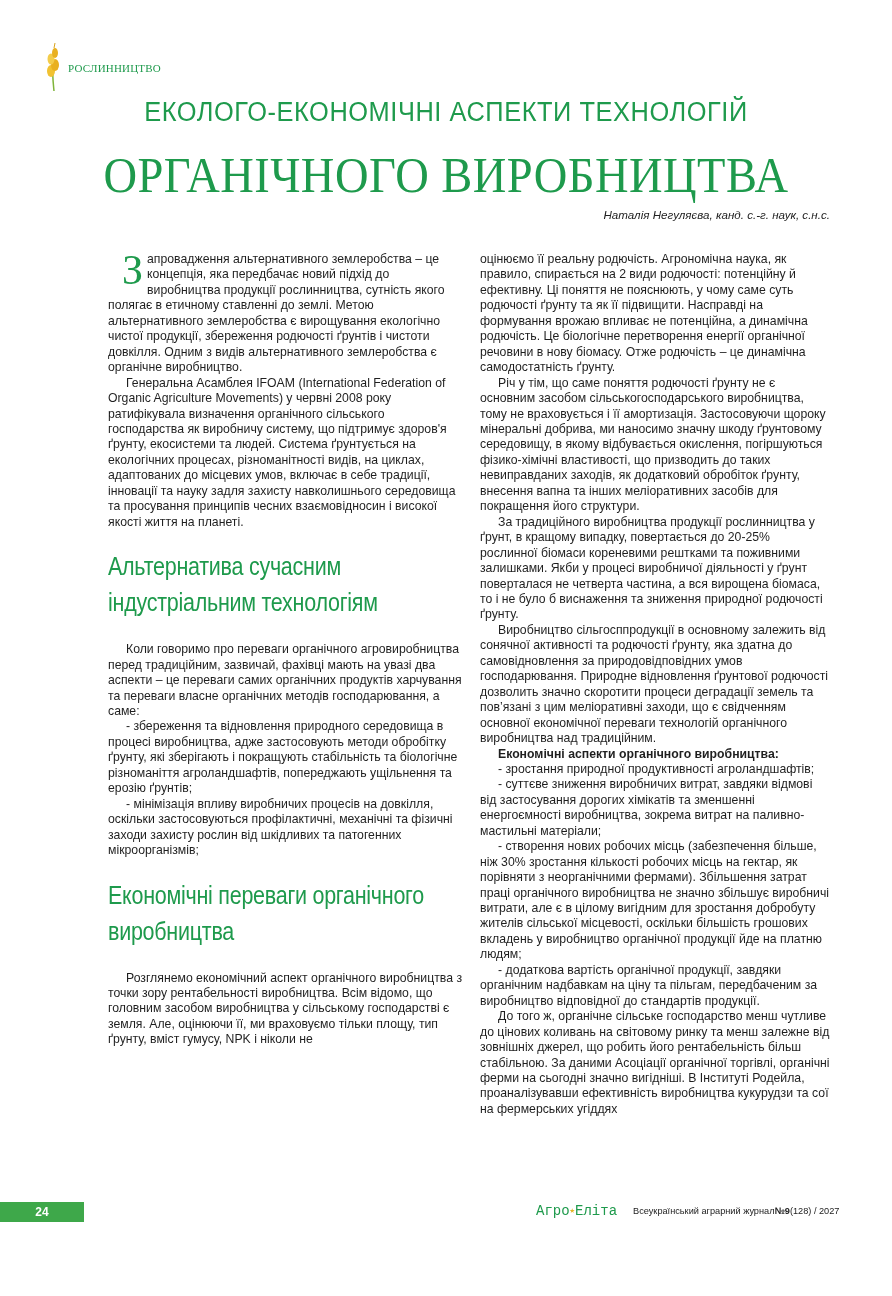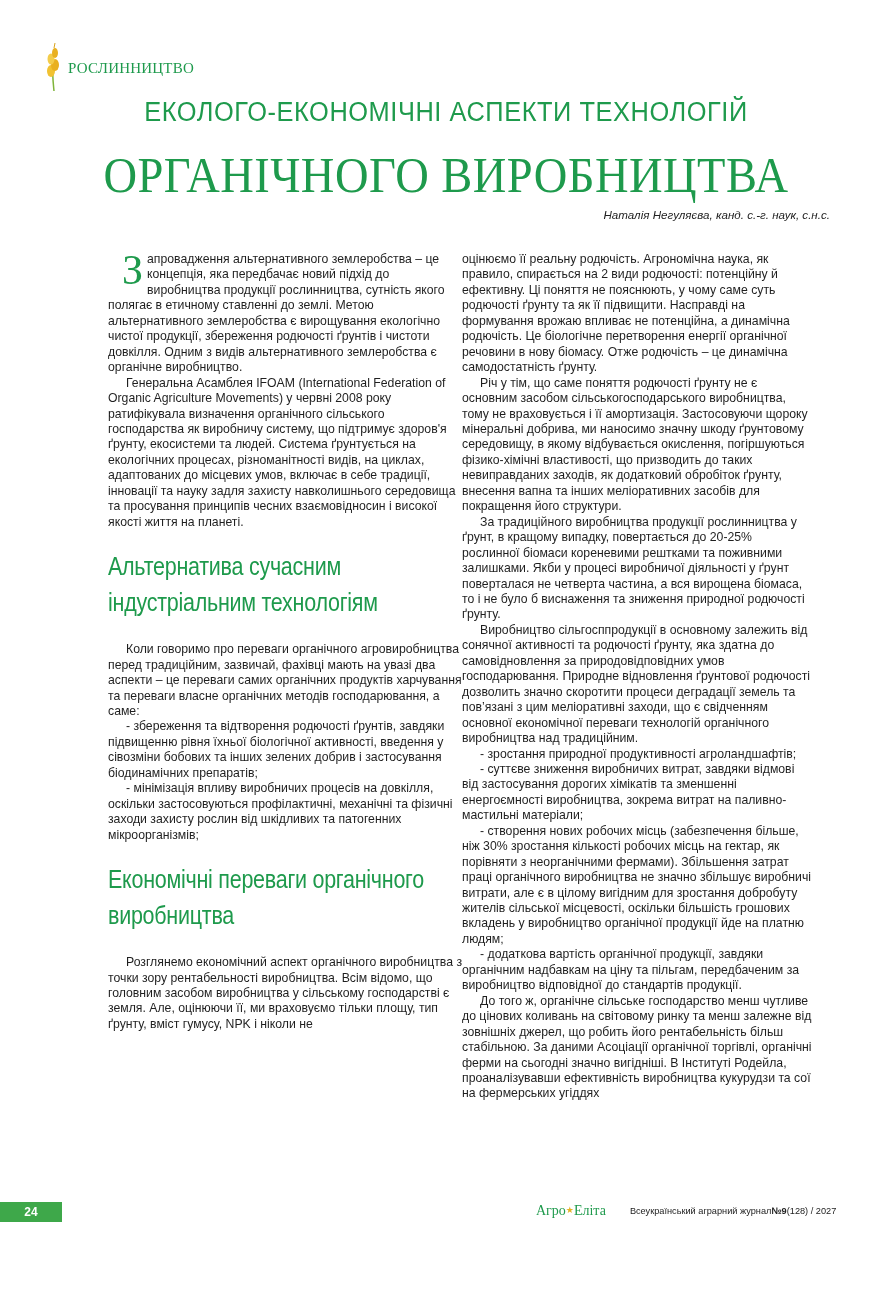--- a/index.html
+++ b/index.html
@@ -1,33 +1,33 @@
 <!DOCTYPE html>
 <html><head>
 <meta charset="utf-8">
 <style>
   html, body { margin: 0; padding: 0; background: #ffffff; }
   body { width: 892px; height: 1296px; position: relative; overflow: hidden; font-family: "Liberation Sans", sans-serif; color: #1f1f1f; }
   .section-tag { position: absolute; left: 42px; top: 44px; height: 48px; display: flex; align-items: center; }
   .wheat { width: 22px; height: 50px; margin-right: 4px; }
-  .section-label { font-family: "Liberation Serif", serif; color: #1e9a4c; font-size: 15px; letter-spacing: 0.2px; }
+  .section-label { font-family: "Liberation Serif", serif; color: #1e9a4c; font-size: 11px; letter-spacing: 0.2px; }
   .title1 { position: absolute; left: 0; width: 892px; top: 97px; text-align: center; font-family: "Liberation Sans", sans-serif; color: #1e9a4c; font-size: 27px; letter-spacing: 0.6px; transform: scaleX(0.94); font-weight: normal; margin: 0; }
   .title2 { position: absolute; left: 0; width: 892px; top: 146px; text-align: center; font-family: "Liberation Serif", serif; color: #1e9a4c; font-size: 50px; letter-spacing: 0.5px; margin: 0; font-weight: normal; transform: scaleX(0.93); }
   .author { position: absolute; right: 62px; top: 208px; font-style: italic; font-size: 11.6px; color: #222; }
   .col { position: absolute; top: 252px; width: 355px; font-size: 12.25px; line-height: 15.45px; }
   .col-left { left: 108px; }
-  .col-right { left: 462px; width: 350px; }
+  .col-right { left: 480px; width: 350px; }
   .col p { margin: 0; text-indent: 18px; }
   .col p.noindent { text-indent: 0; }
   .drop { float: left; font-family: "Liberation Serif", serif; color: #1e9a4c; font-size: 42px; line-height: 30px; margin: 3px 4px 0 14px; }
   h2.subhead { font-family: "Liberation Sans", sans-serif; font-weight: normal; color: #1e9a4c; font-size: 25px; line-height: 36px; margin: 18px 0 22px 0; transform: scaleX(0.86); transform-origin: left; width: 420px; letter-spacing: -0.3px; }
   .bold { font-weight: bold; }
-  .footer-page { position: absolute; left: 0; top: 1202px; width: 62px; height: 20px; background: #3ea84a; color: #fff; font-weight: bold; font-size: 12px; display: flex; align-items: center; justify-content: center; }
+  .footer-page { position: absolute; left: 0; top: 1202px; width: 84px; height: 20px; background: #3ea84a; color: #fff; font-weight: bold; font-size: 12px; display: flex; align-items: center; justify-content: center; }
   .footer-right { position: absolute; left: 536px; top: 1203px; display: flex; align-items: center; font-size: 9.2px; color: #222; }
-  .brand { font-family: Liberation Serif, serif; color: #1e9a4c; font-size: 14px; margin-right: 24px; }
+  .brand { font-family: Liberation Mono, monospace; color: #1e9a4c; font-size: 14px; margin-right: 16px; }
   .brand .star { color: #e5b324; font-size: 9px; vertical-align: 2px; }
 </style>
 </head>
 <body>
 
 <div class="section-tag">
   <svg class="wheat" viewBox="0 0 22 50">
     <path d="M12 48 C11 38 10 30 11 20" stroke="#7fb43a" stroke-width="1.5" fill="none"></path>
     <ellipse cx="9" cy="28" rx="4" ry="6" fill="#f1c232"></ellipse>
     <ellipse cx="13" cy="22" rx="4" ry="6" fill="#e9b020"></ellipse>
@@ -44,33 +44,34 @@
 
 <div class="col col-left">
   <p class="noindent">
     <span class="drop">З</span><span>апровадження альтернативного землеробства – це концепція, яка передбачає новий підхід до виробництва продукції рослинництва, сутність якого полягає в етичному ставленні до землі. Метою альтернативного землеробства є вирощування екологічно чистої продукції, збереження родючості ґрунтів і чистоти довкілля. Одним з видів альтернативного землеробства є органічне виробництво.</span>
   </p>
   <p>Генеральна Асамблея IFOAM (International Federation of Organic Agriculture Movements) у червні 2008 року ратифікувала визначення органічного сільського господарства як виробничу систему, що підтримує здоров'я ґрунту, екосистеми та людей. Система ґрунтується на екологічних процесах, різноманітності видів, на циклах, адаптованих до місцевих умов, включає в себе традиції, інновації та науку задля захисту навколишнього середовища та просування принципів чесних взаємовідносин і високої якості життя на планеті.</p>
 
   <h2 class="subhead">Альтернатива сучасним індустріальним технологіям</h2>
 
   <p>Коли говоримо про переваги органічного агровиробництва перед традиційним, зазвичай, фахівці мають на увазі два аспекти – це переваги самих органічних продуктів харчування та переваги власне органічних методів господарювання, а саме:</p>
-  <p>- збереження та відтворення родючості ґрунтів, завдяки підвищенню рівня їхньої біологічної активності, введення у сівозміни бобових та інших зелених добрив і застосування біодинамічних препаратів;</p>
+  <p>- збереження та відновлення природного середовища в процесі виробництва, адже застосовують методи обробітку ґрунту, які зберігають і покращують стабільність та біологічне різноманіття агроландшафтів, попереджають ущільнення та ерозію ґрунтів;</p>
   <p>- мінімізація впливу виробничих процесів на довкілля, оскільки застосовуються профілактичні, механічні та фізичні заходи захисту рослин від шкідливих та патогенних мікроорганізмів;</p>
 
   <h2 class="subhead">Економічні переваги органічного виробництва</h2>
 
   <p>Розглянемо економічний аспект органічного виробництва з точки зору рентабельності виробництва. Всім відомо, що головним засобом виробництва у сільському господарстві є земля. Але, оцінюючи її, ми враховуємо тільки площу, тип ґрунту, вміст гумусу, NPK і ніколи не</p>
 </div>
 
 <div class="col col-right">
   <p class="noindent">оцінюємо її реальну родючість. Агрономічна наука, як правило, спирається на 2 види родючості: потенційну й ефективну. Ці поняття не пояснюють, у чому саме суть родючості ґрунту та як її підвищити. Насправді на формування врожаю впливає не потенційна, а динамічна родючість. Це біологічне перетворення енергії органічної речовини в нову біомасу. Отже родючість – це динамічна самодостатність ґрунту.</p>
   <p>Річ у тім, що саме поняття родючості ґрунту не є основним засобом сільськогосподарського виробництва, тому не враховується і її амортизація. Застосовуючи щороку мінеральні добрива, ми наносимо значну шкоду ґрунтовому середовищу, в якому відбувається окислення, погіршуються фізико-хімічні властивості, що призводить до таких невиправданих заходів, як додатковий обробіток ґрунту, внесення вапна та інших меліоративних засобів для покращення його структури.</p>
   <p>За традиційного виробництва продукції рослинництва у ґрунт, в кращому випадку, повертається до 20-25% рослинної біомаси кореневими рештками та поживними залишками. Якби у процесі виробничої діяльності у ґрунт поверталася не четверта частина, а вся вирощена біомаса, то і не було б виснаження та зниження природної родючості ґрунту.</p>
   <p>Виробництво сільгосппродукції в основному залежить від сонячної активності та родючості ґрунту, яка здатна до самовідновлення за природовідповідних умов господарювання. Природне відновлення ґрунтової родючості дозволить значно скоротити процеси деградації земель та пов’язані з цим меліоративні заходи, що є свідченням основної економічної переваги технологій органічного виробництва над традиційним.</p>
+  <p class="bold">Економічні аспекти органічного виробництва:</p>
   <p>- зростання природної продуктивності агроландшафтів;</p>
   <p>- суттєве зниження виробничих витрат, завдяки відмові від застосування дорогих хімікатів та зменшенні енергоємності виробництва, зокрема витрат на паливно-мастильні матеріали;</p>
   <p>- створення нових робочих місць (забезпечення більше, ніж 30% зростання кількості робочих місць на гектар, як порівняти з неорганічними фермами). Збільшення затрат праці органічного виробництва не значно збільшує виробничі витрати, але є в цілому вигідним для зростання добробуту жителів сільської місцевості, оскільки більшість грошових вкладень у виробництво органічної продукції йде на платню людям;</p>
   <p>- додаткова вартість органічної продукції, завдяки органічним надбавкам на ціну та пільгам, передбаченим за виробництво відповідної до стандартів продукції.</p>
   <p>До того ж, органічне сільське господарство менш чутливе до цінових коливань на світовому ринку та менш залежне від зовнішніх джерел, що робить його рентабельність більш стабільною. За даними Асоціації органічної торгівлі, органічні ферми на сьогодні значно вигідніші. В Інституті Родейла, проаналізувавши ефективність виробництва кукурудзи та сої на фермерських угіддях</p>
 </div>
 
 <div class="footer-page">24</div>
 <div class="footer-right">
   <span class="brand"><span>Агро</span><span class="star">★</span><span>Еліта</span></span>

